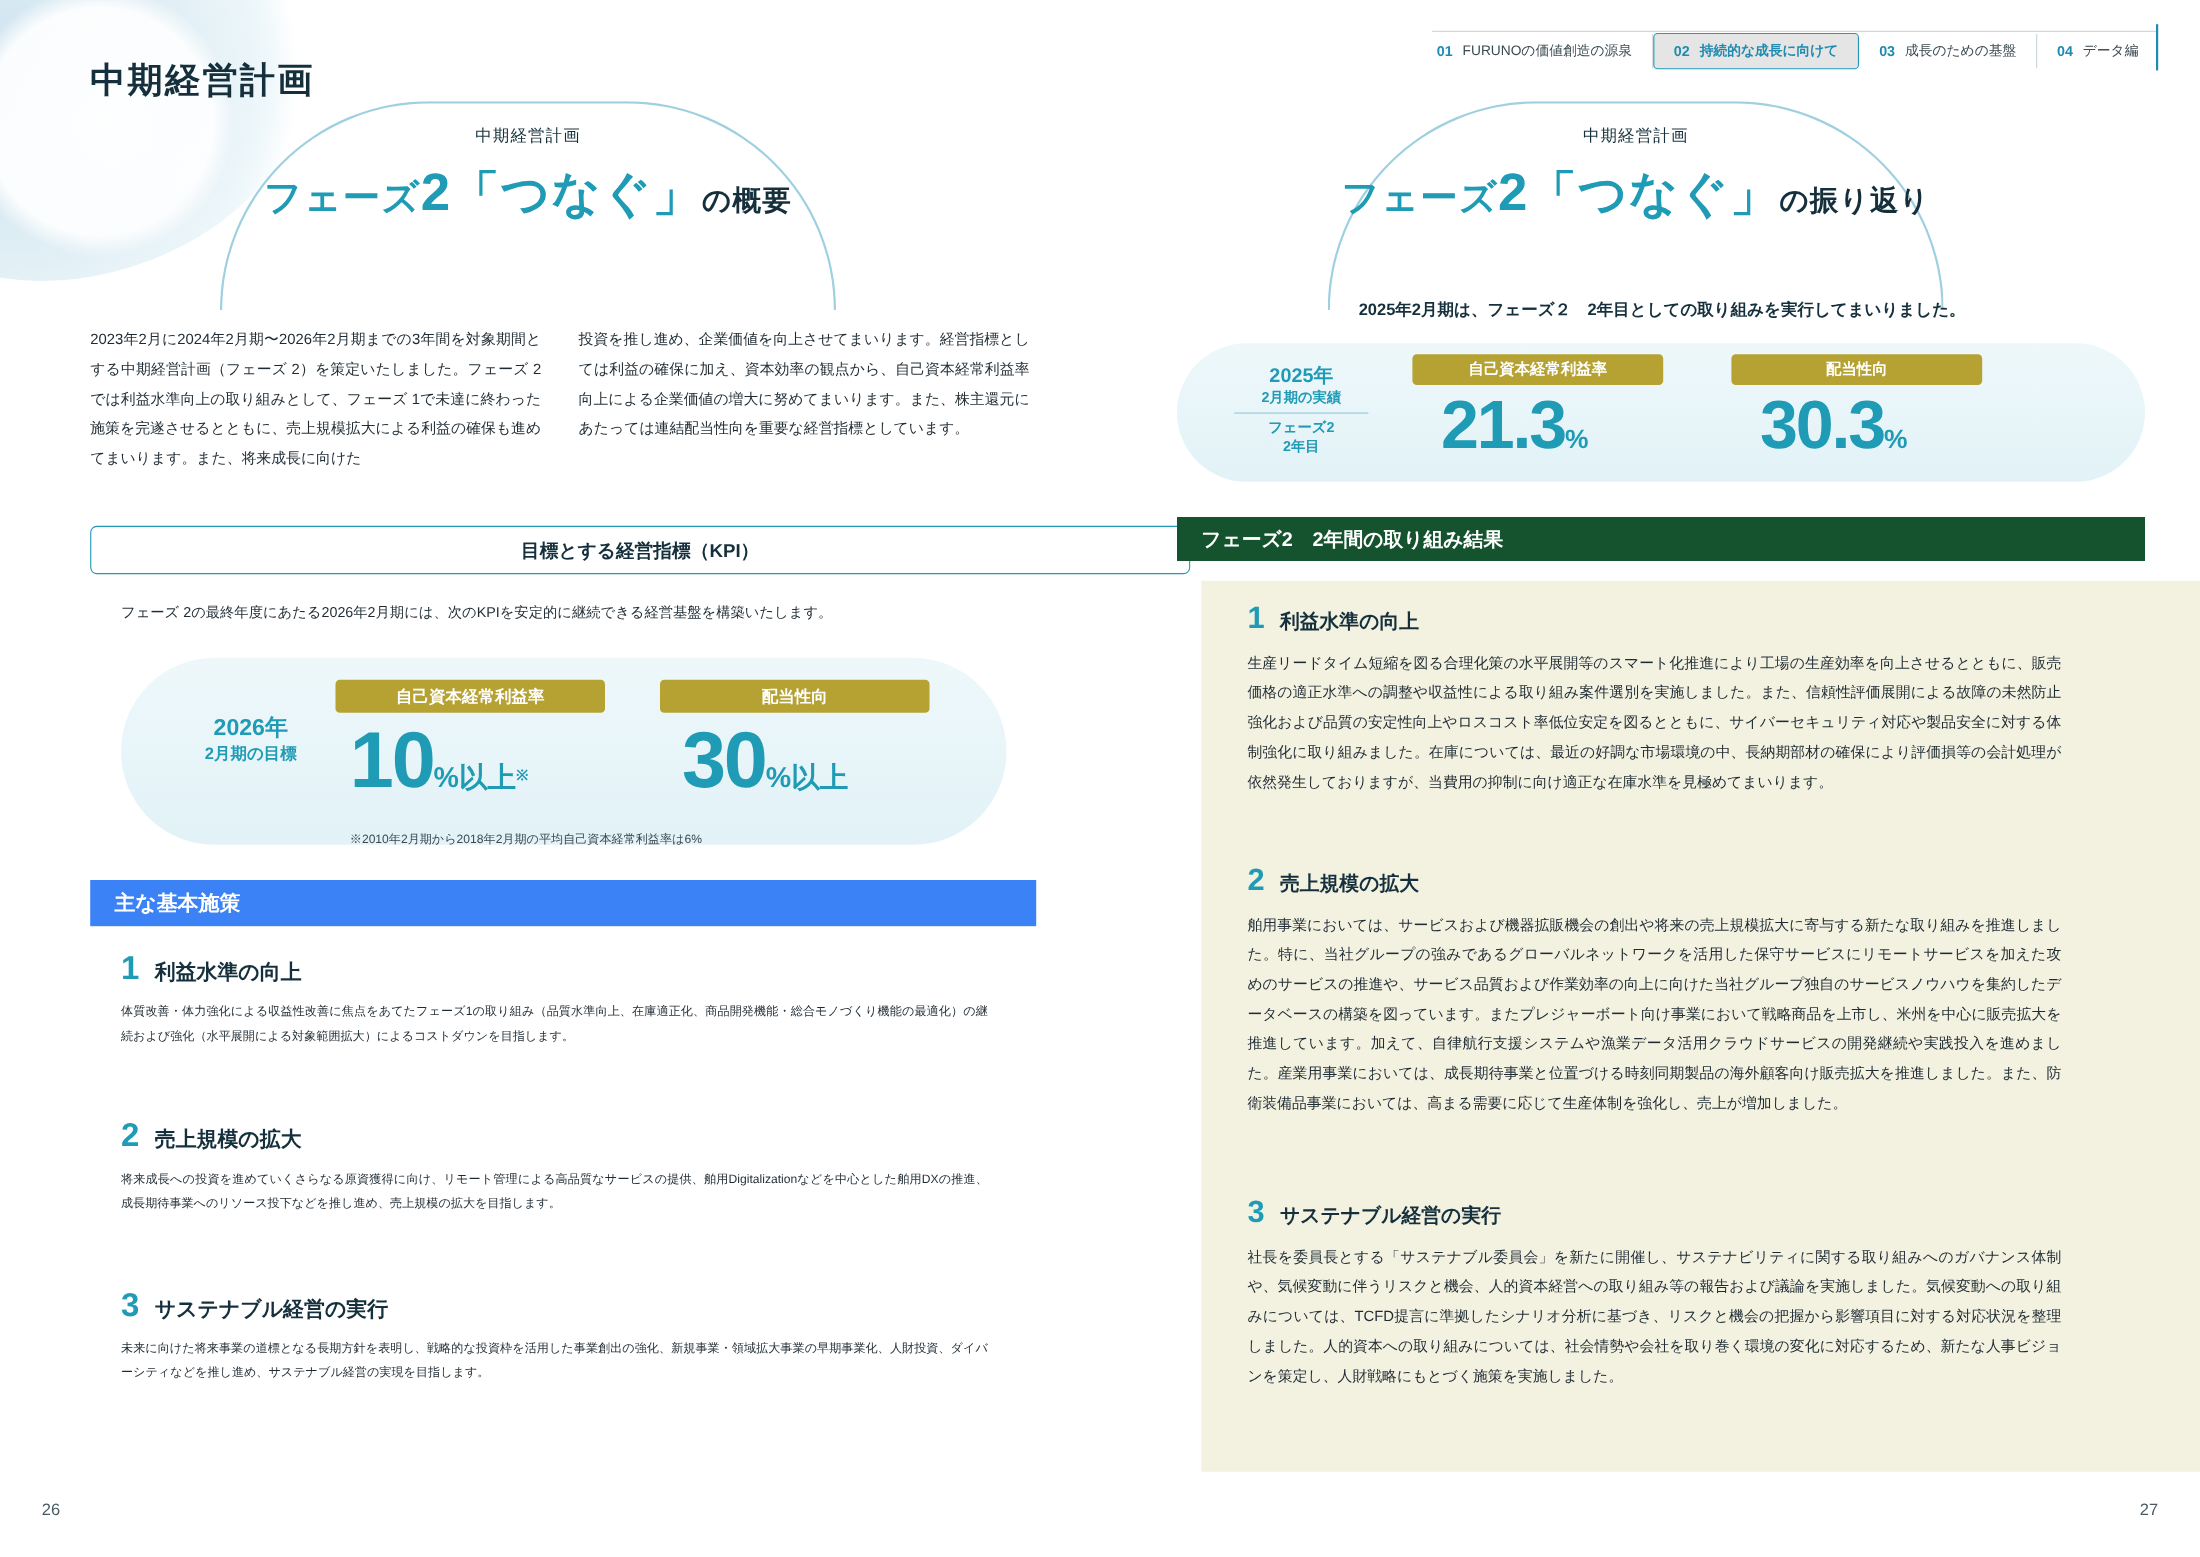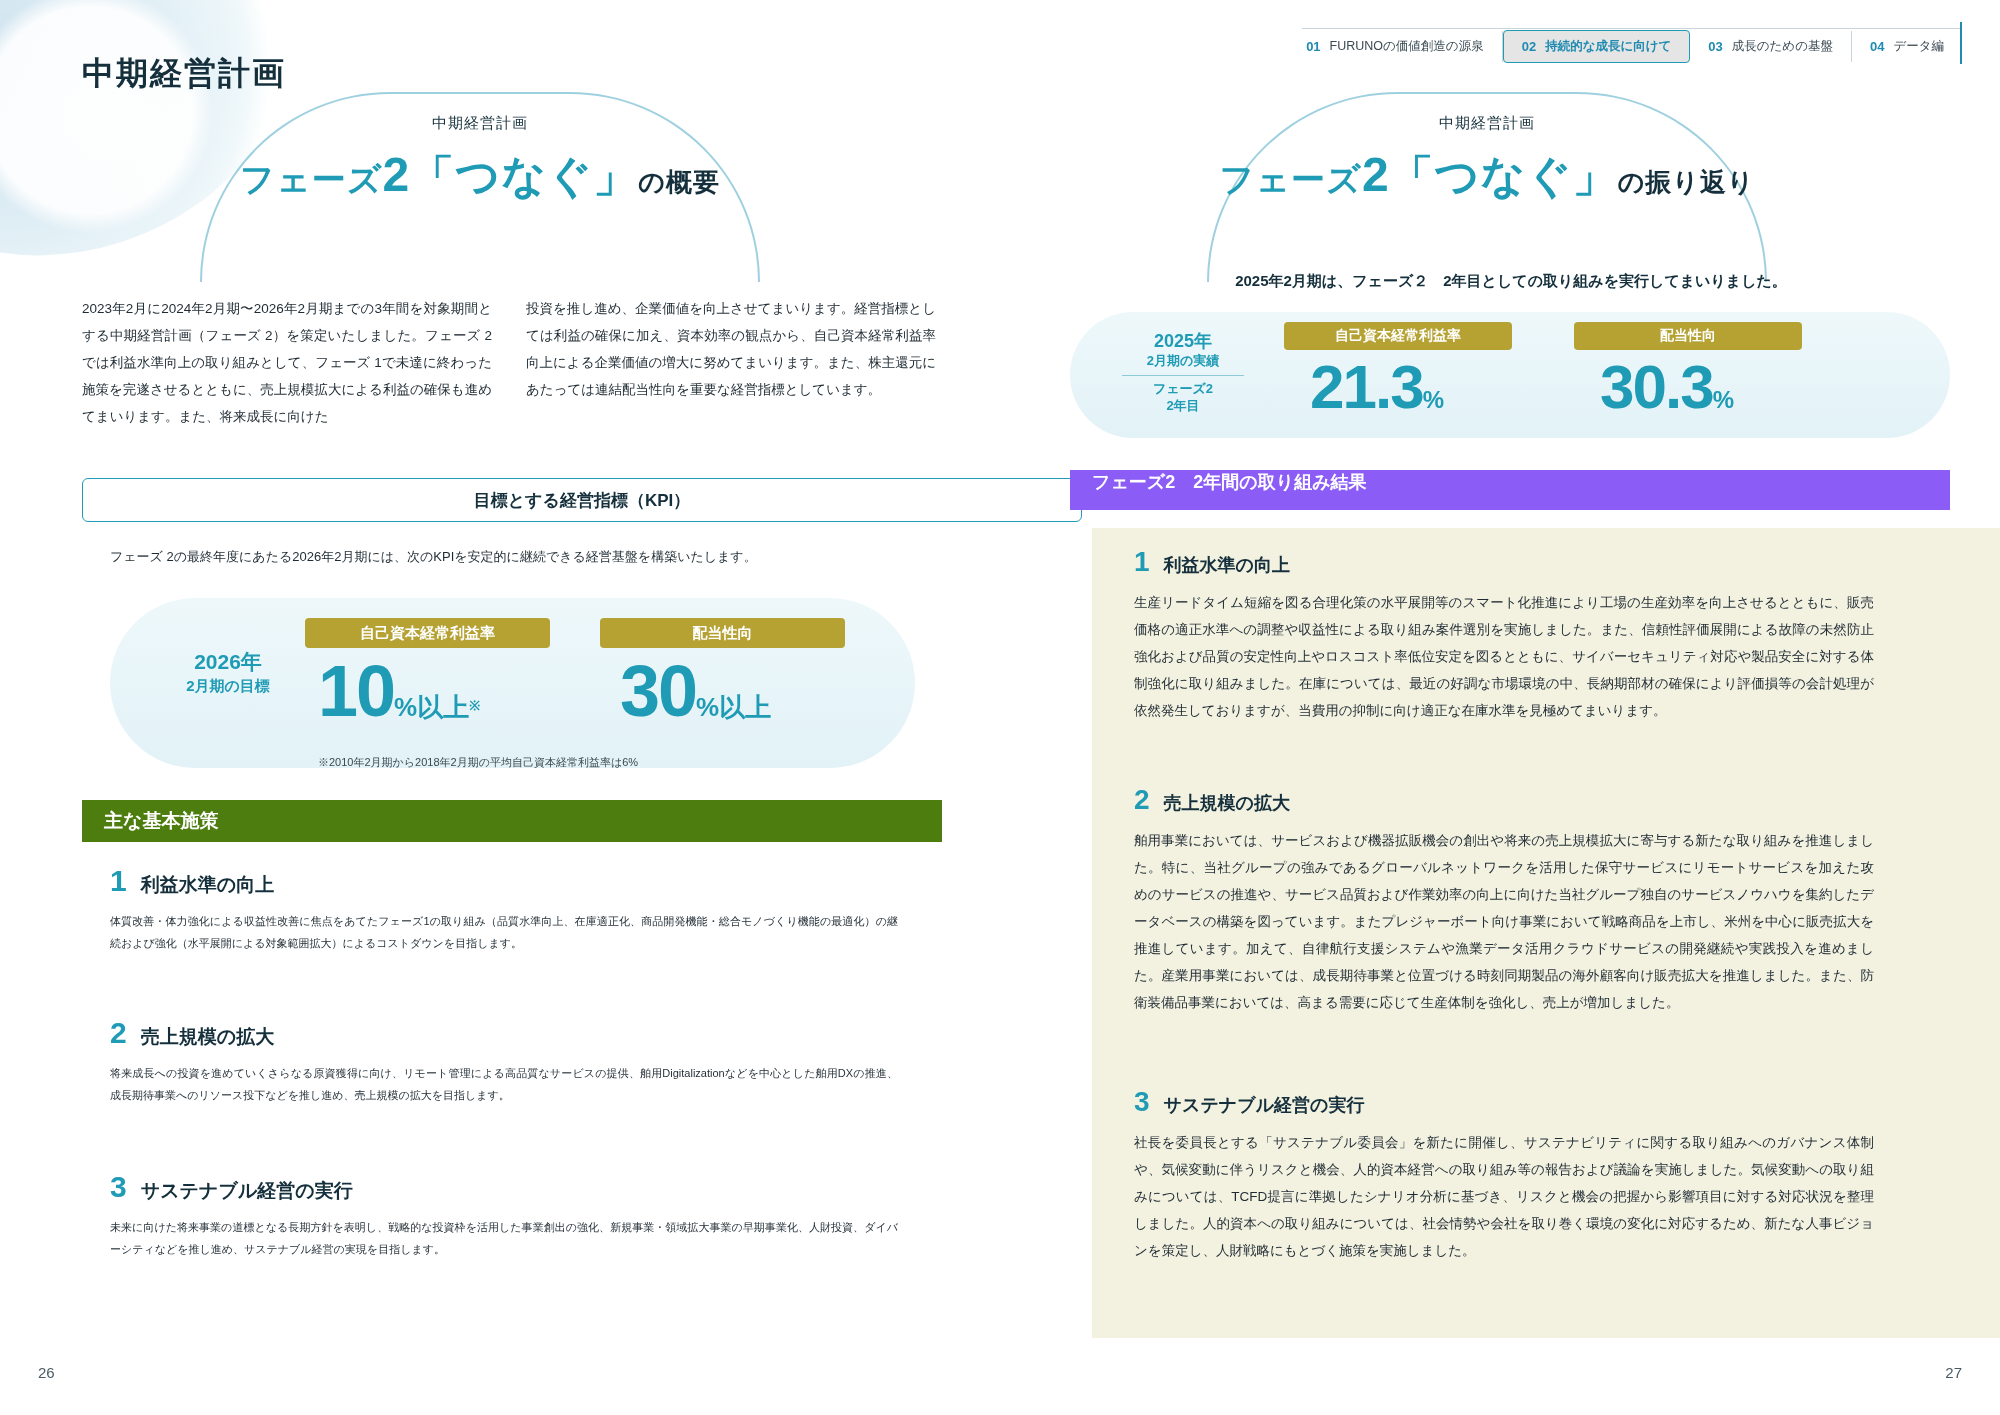--- a/index.html
+++ b/index.html
@@ -93,21 +93,21 @@
   .bignum .n { font-size:72px; letter-spacing:-2px;}
   .bignum .u { font-size:26px; }
   .bignum .ij { font-size:26px; font-weight:bold;font-family:Liberation Mono, monospace;}
   .bignum .ast { font-size:13px; vertical-align:super; }
   .num1 { left:318px; top:655px; }
   .num2 { left:620px; top:655px; }
   .kpi-foot { position:absolute; left:318px; top:755px; font-size:11px; color:#3a4a52; z-index:5;}
 
   
   .barhead {
-    position:absolute; left:82px; width:860px; height:42px; background:#4d7c0f;
+    position:absolute; left:82px; width:860px; height:42px; background:#3b82f6;
     display:flex; align-items:center; z-index:4;
   }
   .barhead span { color:#fff; font-size:19px; font-weight:bold; padding-left:22px; }
   .bar-left { top:800px; }
 
   
   .item { position:absolute; width:800px; z-index:4; }
   .item .hd { display:flex; align-items:baseline; gap:14px; }
   .item .no { font-size:30px; font-weight:bold; color:#1f9bb5; line-height:1; }
   .item .ttl { font-size:19px; font-weight:bold; color:#15303c; }
@@ -149,21 +149,21 @@
   .kpi-year-r .div { border-top:1px solid #8fcadb; margin:5px 14px; }
   .tag-r { position:absolute; height:28px; border-radius:4px; background:#b5a233; color:#fff; font-size:14px; font-weight:bold; display:flex; align-items:center; justify-content:center; z-index:5; }
   .tag-r1 { left:262px; top:322px; width:228px; }
   .tag-r2 { left:552px; top:322px; width:228px; }
   .bignum-r { position:absolute; z-index:5; color:#1f9bb5; font-weight:bold; line-height:1; }
   .bignum-r .n { font-size:62px; letter-spacing:-2px; }
   .bignum-r .u { font-size:24px; }
   .numr1 { left:288px; top:356px; }
   .numr2 { left:578px; top:356px; }
 
-  .bar-right { position:absolute; left:48px; top:470px; width:880px; height:40px; background:#8b5cf6; display:flex; z-index:4;}
+  .bar-right { position:absolute; left:48px; top:470px; width:880px; height:40px; background:#14532d; display:flex; align-items:center; z-index:4;}
   .bar-right span { color:#fff; font-size:18px; font-weight:bold; padding-left:22px; }
 
   .cream {
     position:absolute; left:70px; top:528px; width:1000px; height:810px;
     background:#f3f2e1; z-index:2;
   }
   .item-r { position:absolute; width:740px; z-index:4; }
   .ir1 { left:112px; top:548px; }
   .ir2 { left:112px; top:786px; }
   .ir3 { left:112px; top:1088px; }

